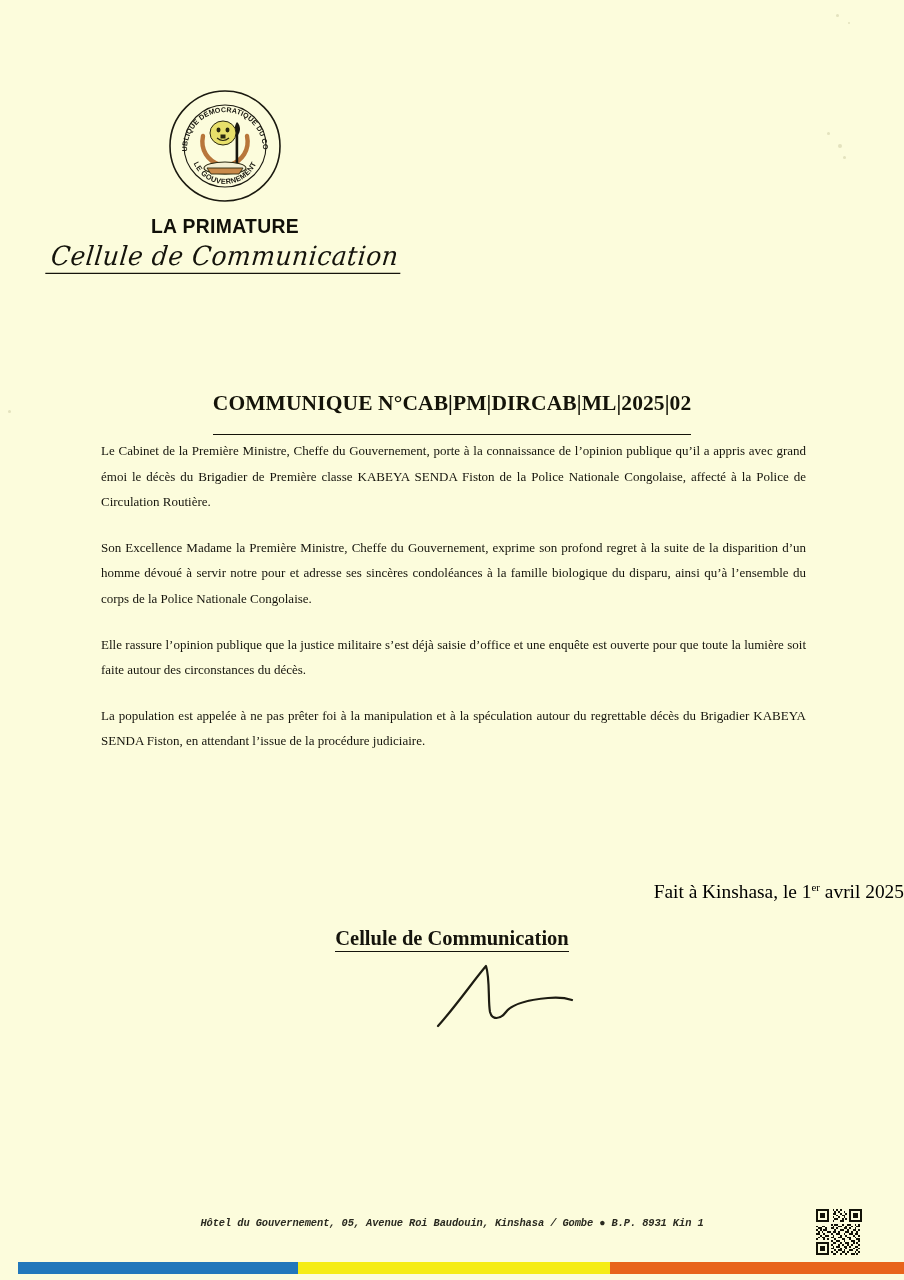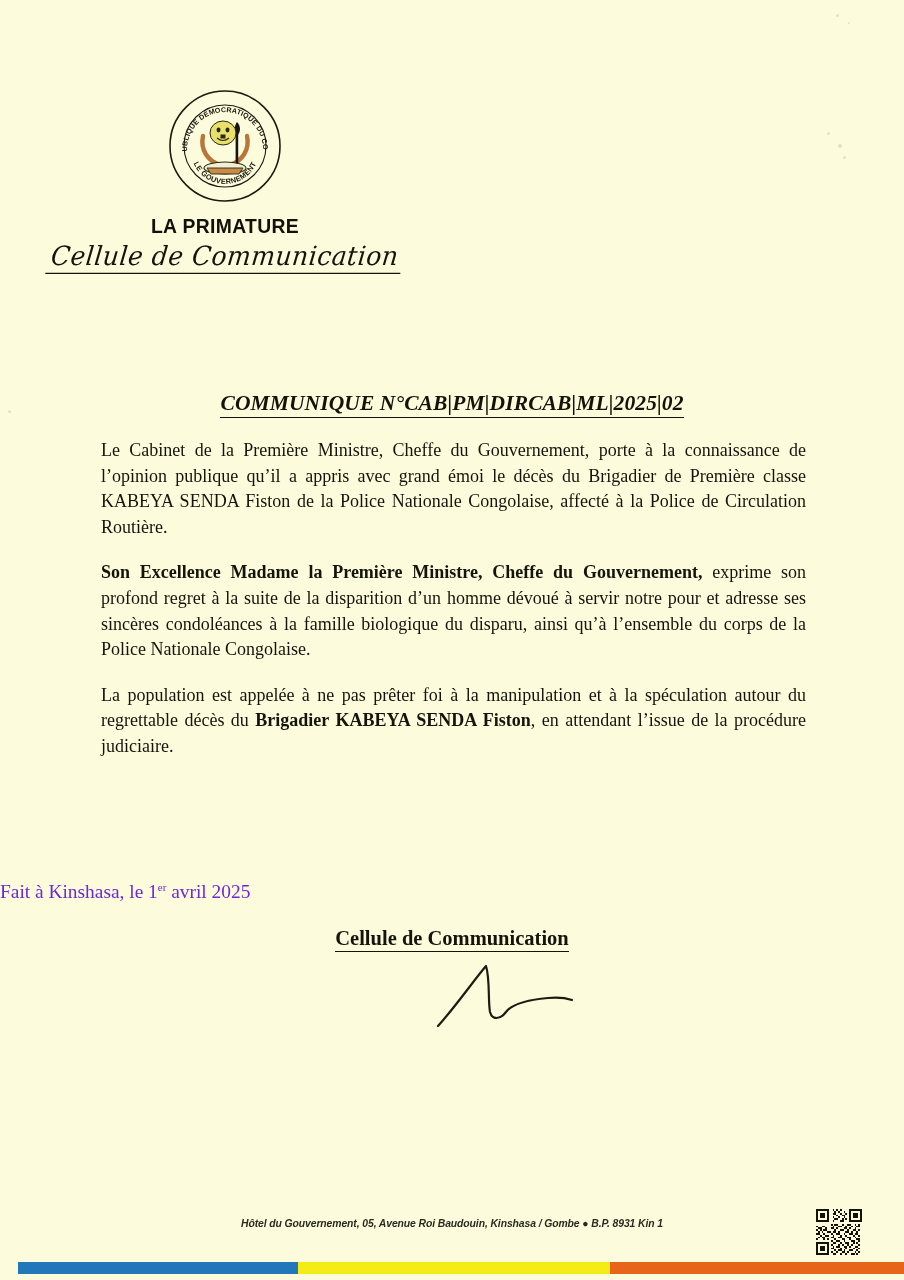--- a/index.html
+++ b/index.html
@@ -64,49 +64,48 @@
     top: 391px;
     text-align: center;
     font-family: "Liberation Serif", serif;
     font-weight: bold;
     font-size: 21.5px;
     color: #141309;
     letter-spacing: 0.1px;
   }
   .doc-title span.u {
     border-bottom: 1.8px solid #141309;
-    padding-bottom: 2px;
-    font-style: italic;
+    padding-bottom: 19px;
   }
 
   .body-block {
     position: absolute;
     left: 101px;
     top: 438px;
     width: 705px;
     color: #15140c;
   }
   .para {
     text-align: justify;
-    font-size: 18px;
+    font-size: 13px;
     line-height: 25.6px;
     margin: 0 0 20px 0;
     font-family: "Liberation Serif", serif;
   }
   .para.last { margin-bottom: 4px; }
-  .para b { font-weight: bold; }
+  .para b { font-weight: normal; }
 
   .closing-date {
     position: absolute;
     left: 0;
     right: 0;
     top: 881px;
-    text-align: left;
+    text-align: right;
     font-size: 19.4px;
-    color: #6d28d9;
+    color: #000000;
     font-family: "Liberation Serif", serif;
   }
   .closing-date sup {
     font-size: 11px;
     vertical-align: super;
   }
 
   .sign-title {
     position: absolute;
     left: 0;
@@ -131,21 +130,21 @@
     height: 80px;
   }
 
   
   .footer {
     position: absolute;
     left: 0;
     right: 0;
     top: 1216px;
     text-align: center;
-    font-family: Liberation Sans, sans-serif;
+    font-family: Liberation Mono, monospace;
     font-style: italic;
     font-weight: bold;
     font-size: 10.4px;
     line-height: 15px;
     color: #2a2a20;
     letter-spacing: -0.1px;
   }
   .footer div { white-space: nowrap; }
 
   .qr {
@@ -226,20 +225,21 @@
     <div><span class="cellule-script">Cellule de Communication</span></div>
   </div>
 
   <div class="doc-title">
     <span class="u">COMMUNIQUE N°CAB|PM|DIRCAB|ML|2025|02</span>
   </div>
 
   <div class="body-block">
     <p class="para"><span>Le Cabinet de la Première Ministre, Cheffe du Gouvernement, porte à la connaissance de l’opinion publique qu’il a appris avec grand émoi le décès du Brigadier de Première classe KABEYA SENDA Fiston de la Police Nationale Congolaise, affecté à la Police de Circulation Routière.</span></p>
     <p class="para"><b>Son Excellence Madame la Première Ministre, Cheffe du Gouvernement,</b><span> exprime son profond regret à la suite de la disparition d’un homme dévoué à servir notre pour et adresse ses sincères condoléances à la famille biologique  du disparu, ainsi qu’à l’ensemble du corps de la Police Nationale Congolaise.</span></p>
+    <p class="para"><span>Elle rassure l’opinion publique que la justice militaire s’est déjà saisie d’office et une enquête est ouverte pour que toute la lumière soit faite autour des circonstances du décès.</span></p>
     <p class="para last"><span>La population est appelée à ne pas prêter foi à la manipulation et à la spéculation autour du regrettable décès du </span><b>Brigadier KABEYA SENDA Fiston</b><span>, en attendant l’issue de la procédure judiciaire.</span></p>
   </div>
 
   <div class="closing-date">
     <span>Fait à Kinshasa, le 1</span><sup>er</sup><span> avril 2025</span>
   </div>
 
   <div class="sign-title">
     <span>Cellule de Communication</span>
   </div>

